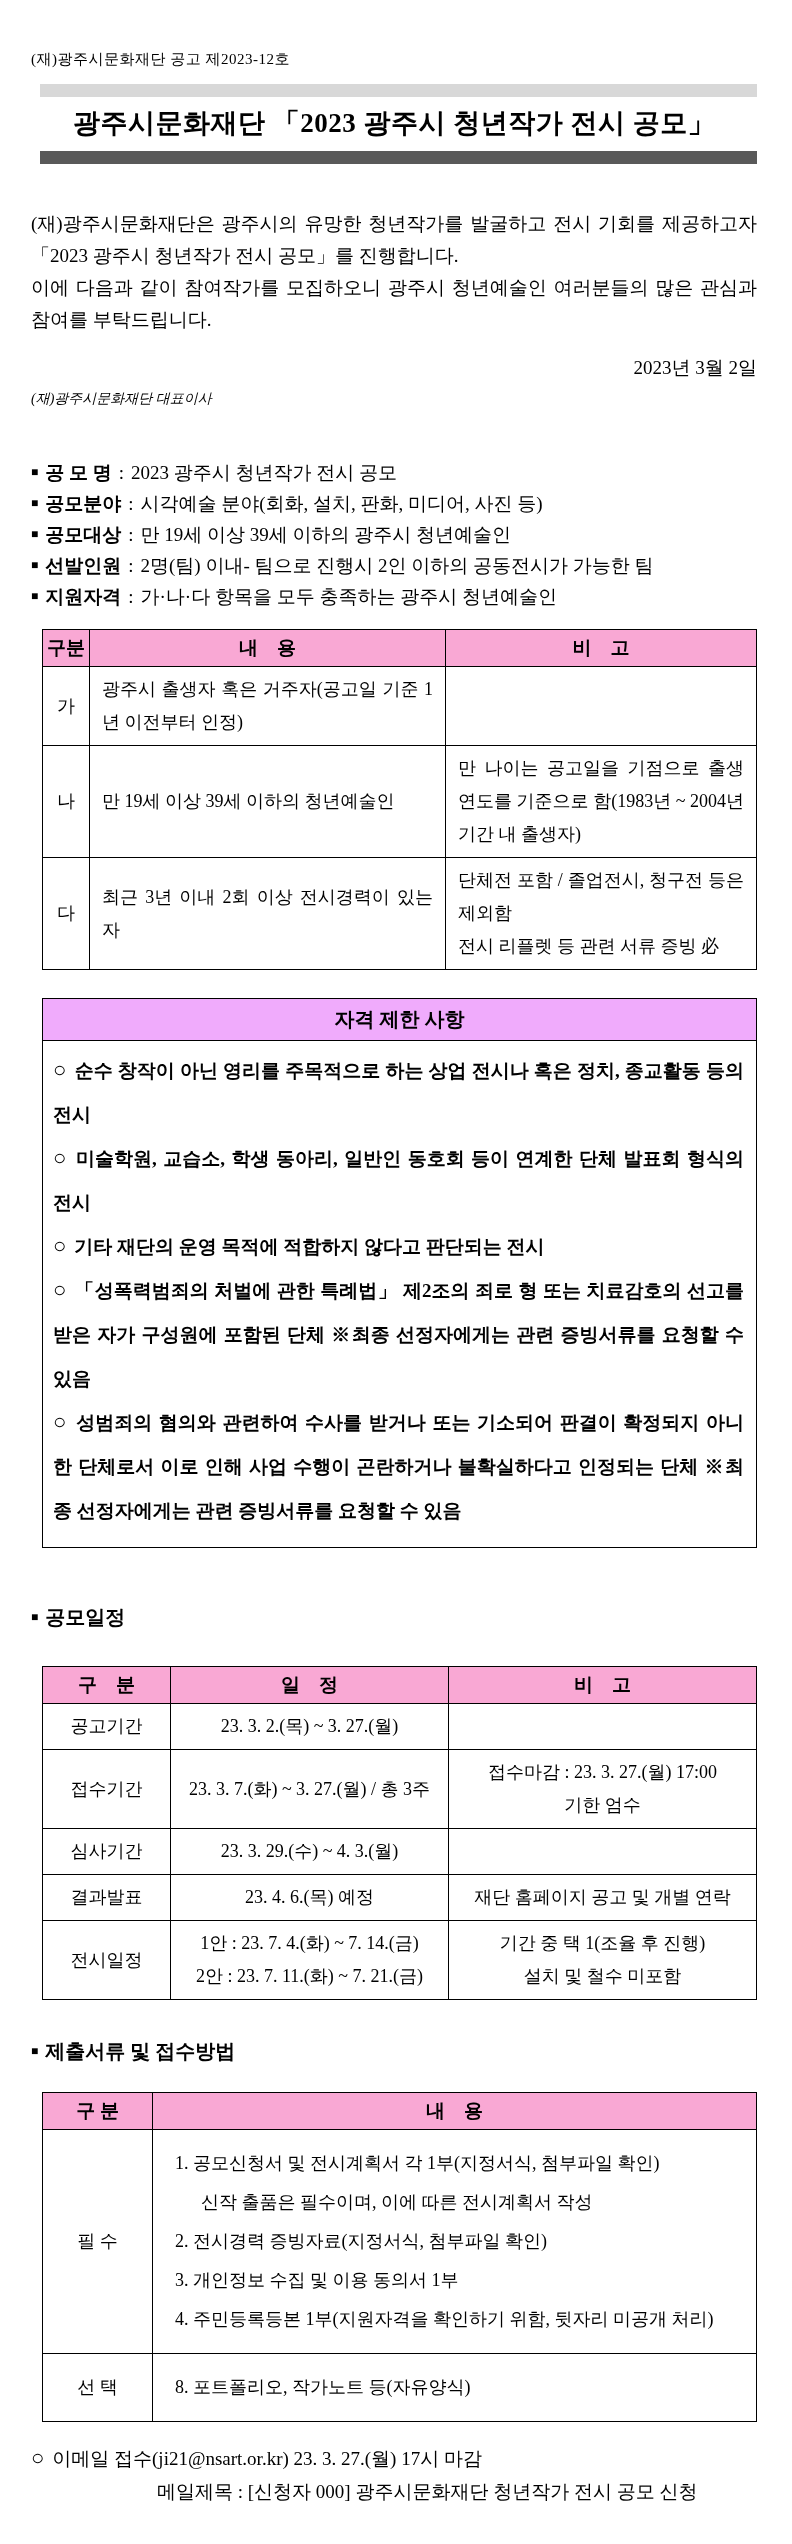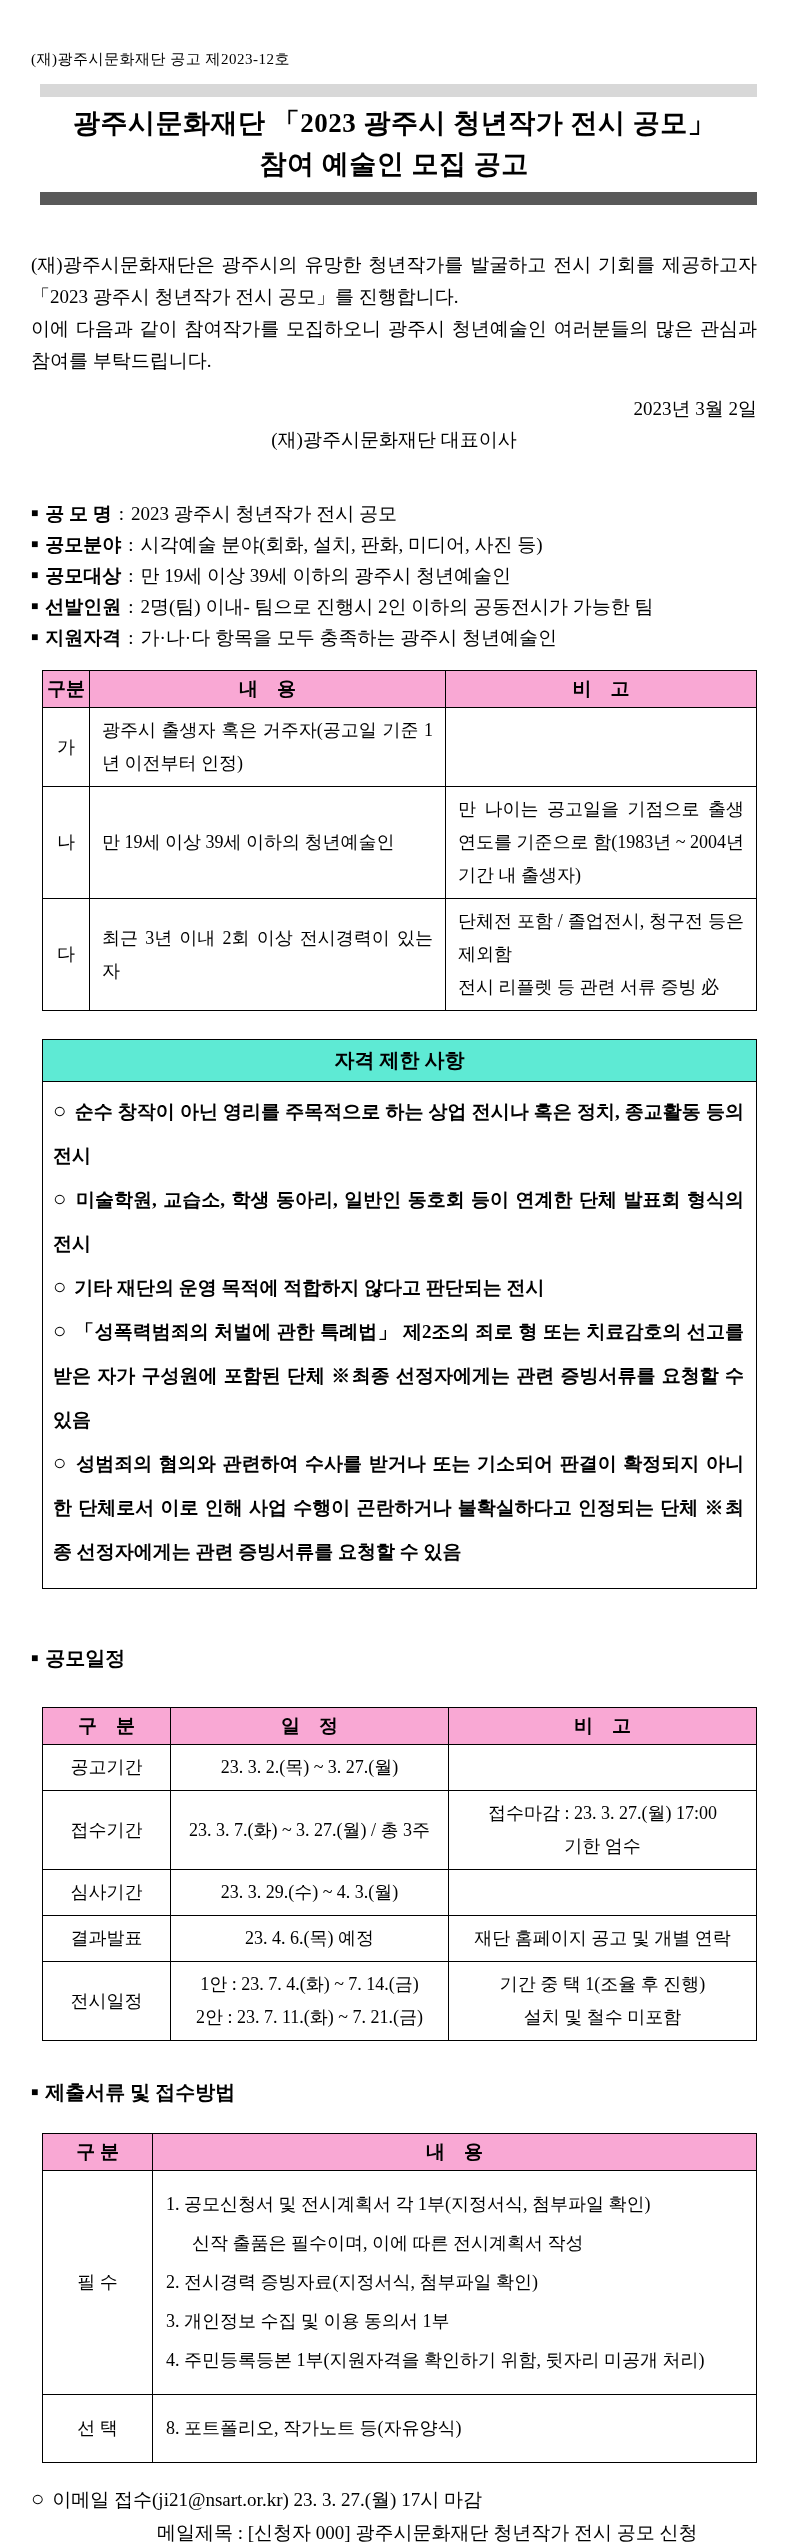--- a/index.html
+++ b/index.html
@@ -35,21 +35,21 @@
   
   .intro { margin: 44px 0 0 0; }
   .intro p {
     margin: 0;
     font-size: 19px;
     line-height: 32px;
     text-align: justify;
     word-break: break-all;
   }
   .date-line { margin-top: 17px; text-align: right; font-size: 19px; line-height: 30px; }
-  .signer-line { text-align: center; font-size: 19px; line-height: 32px; }
+  .signer-line { text-align: left; font-size: 14px; line-height: 32px; font-style: italic; }
 
   
   .overview { margin-top: 42px; }
   .ov-item { font-size: 19px; line-height: 31px; }
   .sq { font-size: 12px; vertical-align: 3px; margin-right: 7px; }
   .ov-label { font-weight: bold; }
   .ov-colon { margin: 0 7px 0 7px; }
 
   
   table.t {
@@ -73,29 +73,29 @@
   .t1 { margin-top: 17px; }
   .t1 col.c1 { width: 47px; }
   .t1 col.c2 { width: 356px; }
   .t1 td.content, .t1 td.note { text-align: justify; word-break: break-all; }
   .t2 { margin-top: 35px; }
   .t2 col.c1 { width: 128px; }
   .t2 col.c2 { width: 278px; }
   .t2 td { text-align: center; padding: 10px 6px; line-height: 32px; }
   .t3 { margin-top: 27px; }
   .t3 col.c1 { width: 110px; }
-  .t3 td.lines-cell { padding: 14px 10px 14px 13px; }
+  .t3 td.lines-cell { padding: 14px 10px 14px 22px; }
   .doc-line { font-size: 18px; line-height: 39px; }
   .doc-line.indent { padding-left: 26px; }
   .t3 td.key { font-size: 18px; }
 
   
   .rbox { border: 1.8px solid #000; margin-left: 11px; width: calc(100% - 11px); margin-top: 28px; }
   .rbox-header {
-    background: #5eead4;
+    background: #f0abfc;
     border-bottom: 1.6px solid #000;
     text-align: center;
     font-weight: bold;
     font-size: 20px;
     padding: 7px 0;
   }
   .rbox-body { padding: 8px 12px 14px 10px; }
   .r-item {
     margin: 0;
     font-size: 19px;
@@ -120,21 +120,20 @@
 <body>
 
 <div class="page">
 
   <div class="doc-number">(재)광주시문화재단 공고 제2023-12호</div>
 
   <div class="title-block">
     <div class="bar light"></div>
     <div class="title-lines">
       <div>광주시문화재단 「2023 광주시 청년작가 전시 공모」</div>
-      <div>참여 예술인 모집 공고</div>
     </div>
     <div class="bar dark"></div>
   </div>
 
   <div class="intro">
     <p>(재)광주시문화재단은 광주시의 유망한 청년작가를 발굴하고 전시 기회를 제공하고자 「2023 광주시 청년작가 전시 공모」를 진행합니다.</p>
     <p>이에 다음과 같이 참여작가를 모집하오니 광주시 청년예술인 여러분들의 많은 관심과 참여를 부탁드립니다.</p>
   </div>
   <div class="date-line">2023년 3월 2일</div>
   <div class="signer-line">(재)광주시문화재단 대표이사</div>

